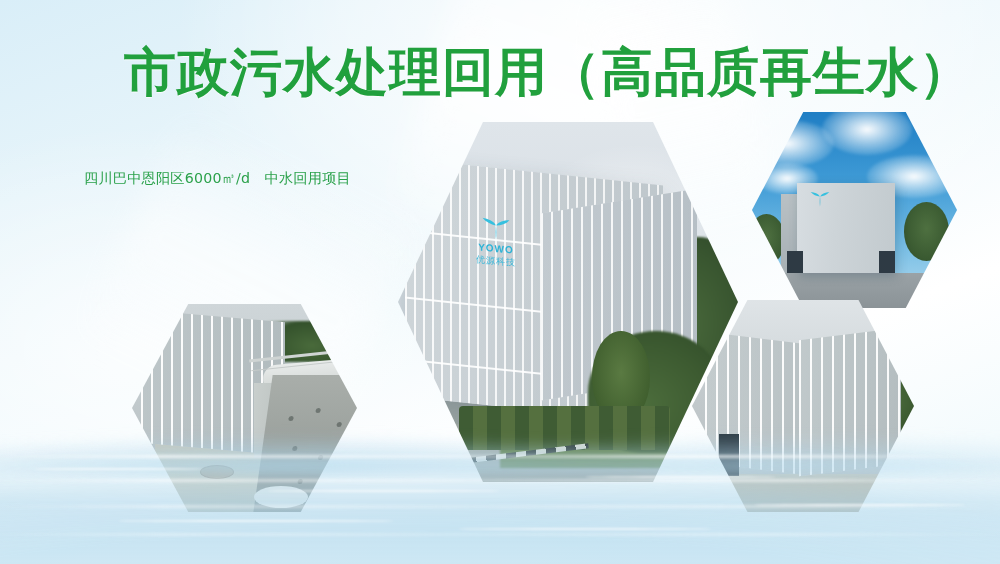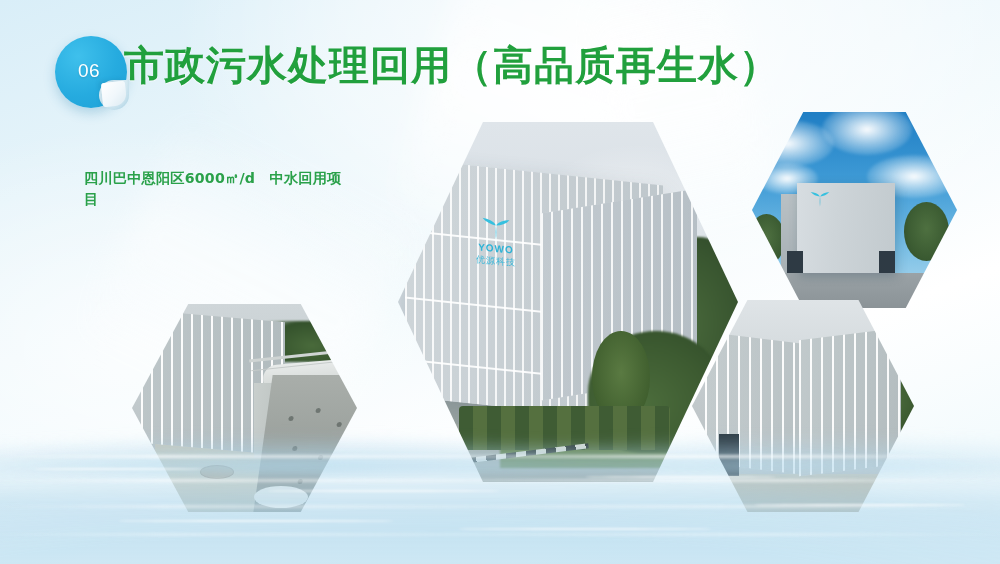--- a/index.html
+++ b/index.html
@@ -108,41 +108,40 @@
     font-size: 19px;
     letter-spacing: 0.5px;
     padding-right: 4px; padding-bottom: 3px;
     text-shadow: 0 1px 2px rgba(20,90,125,0.25);
   }
 
   .slide-title {
     position: absolute;
     left: 124px; top: 38px;
     font-family: "DejaVu Sans", "Liberation Sans", sans-serif;
-    font-size: 40px;
+    font-size: 52px;
     font-weight: bold;
     color: #21a03d;
     letter-spacing: 1px;
     white-space: nowrap;
     text-shadow: 0 1px 1px rgba(255,255,255,0.8);
   }
 
   
   .captions {
     position: absolute;
     left: 84px; top: 168px;
     width: 270px;
   }
   .caption {
     font-family: "DejaVu Sans", "Liberation Sans", sans-serif;
     font-size: 14.2px;
     line-height: 21px;
     color: #2aa14a;
     letter-spacing: 0.2px;
-    font-weight: bold;
   }
   .caption + .caption { margin-top: 20px; }
 
   
   .hex {
     position: absolute;
     -webkit-clip-path: polygon(25% 0%, 75% 0%, 100% 50%, 75% 100%, 25% 100%, 0% 50%);
             clip-path: polygon(25% 0%, 75% 0%, 100% 50%, 75% 100%, 25% 100%, 0% 50%);
     overflow: hidden;
   }
@@ -401,26 +400,20 @@
 </style>
 </head>
 <body>
 
 <div class="slide">
 
   <div class="streak s1"></div>
   <div class="streak s2"></div>
   <div class="streak s3"></div>
 
-  <div class="badge-wrap">
-    <div class="badge-circle"></div>
-    <div class="badge-fold-cut"></div>
-    <div class="badge-fold-paper"></div>
-    <div class="badge-num">06</div>
-  </div>
 
   <div class="slide-title">市政污水处理回用（高品质再生水）</div>
 
   <div class="captions">
     <div class="caption">四川巴中恩阳区6000㎥/d　中水回用项目</div>
   </div>
 
   <div class="hex hex-main hex-shadow">
     <div class="ph ph-main">
       <div class="sky"></div>

